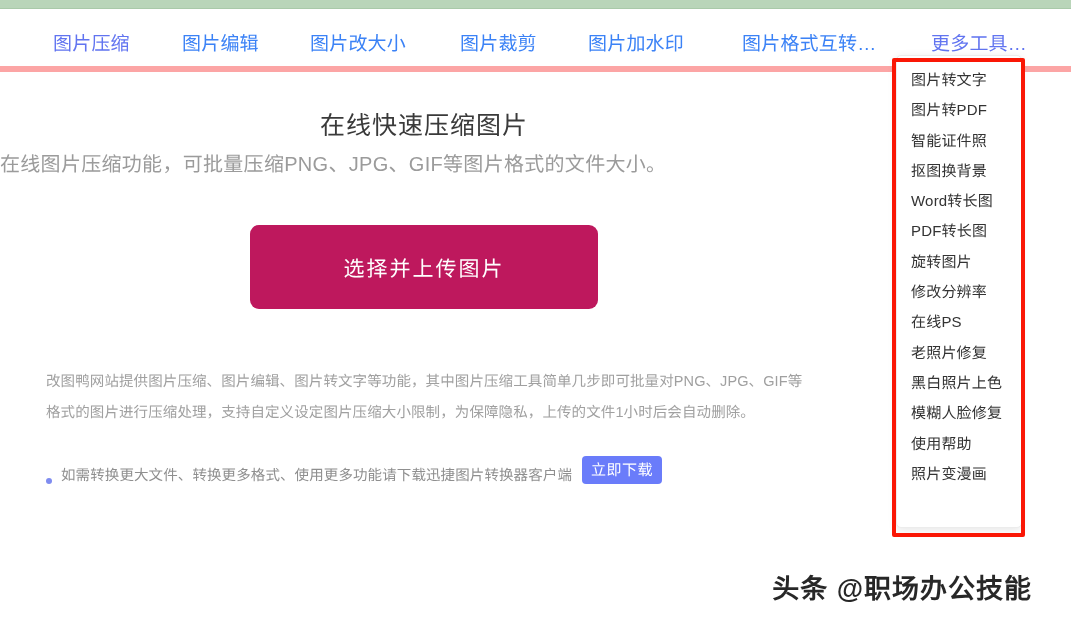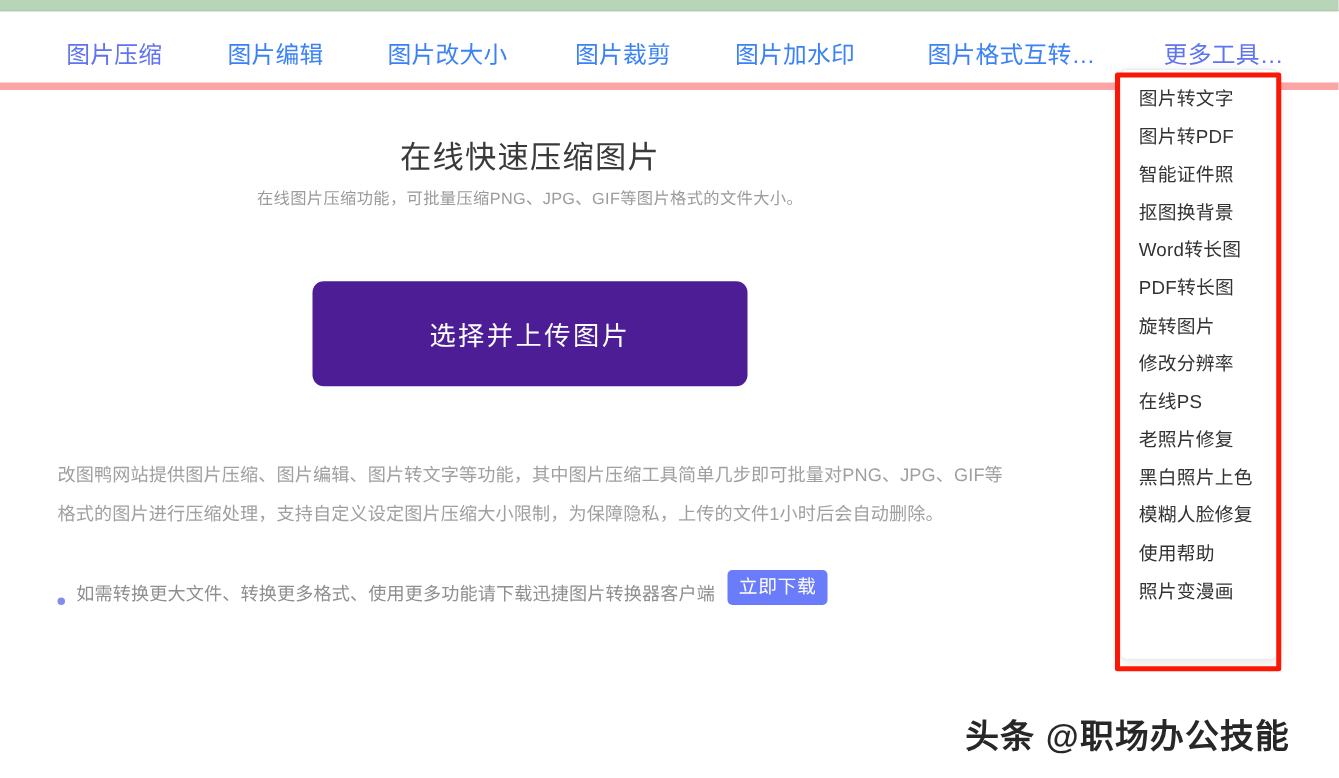--- a/index.html
+++ b/index.html
@@ -73,32 +73,32 @@
     color: #3a3a3a;
     font-weight: normal;
     margin: 0;
     letter-spacing: 1px;
   }
   #page-subtitle {
     position: absolute;
     top: 76px;
     left: 0;
     width: 848px;
-    text-align: center;
-    font-size: 13px;
+    text-align: left;
+    font-size: 20px;
     color: #9b9b9b;
     letter-spacing: 0.3px;
   }
   #upload-button {
     position: absolute;
     top: 153px;
     left: 250px;
     width: 348px;
     height: 84px;
-    background: #4c1d95;
+    background: #be185d;
     border: none;
     border-radius: 9px;
     color: #ffffff;
     font-size: 21px;
     font-family: inherit;
     letter-spacing: 2px;
     cursor: pointer;
   }
   #description {
     position: absolute;

